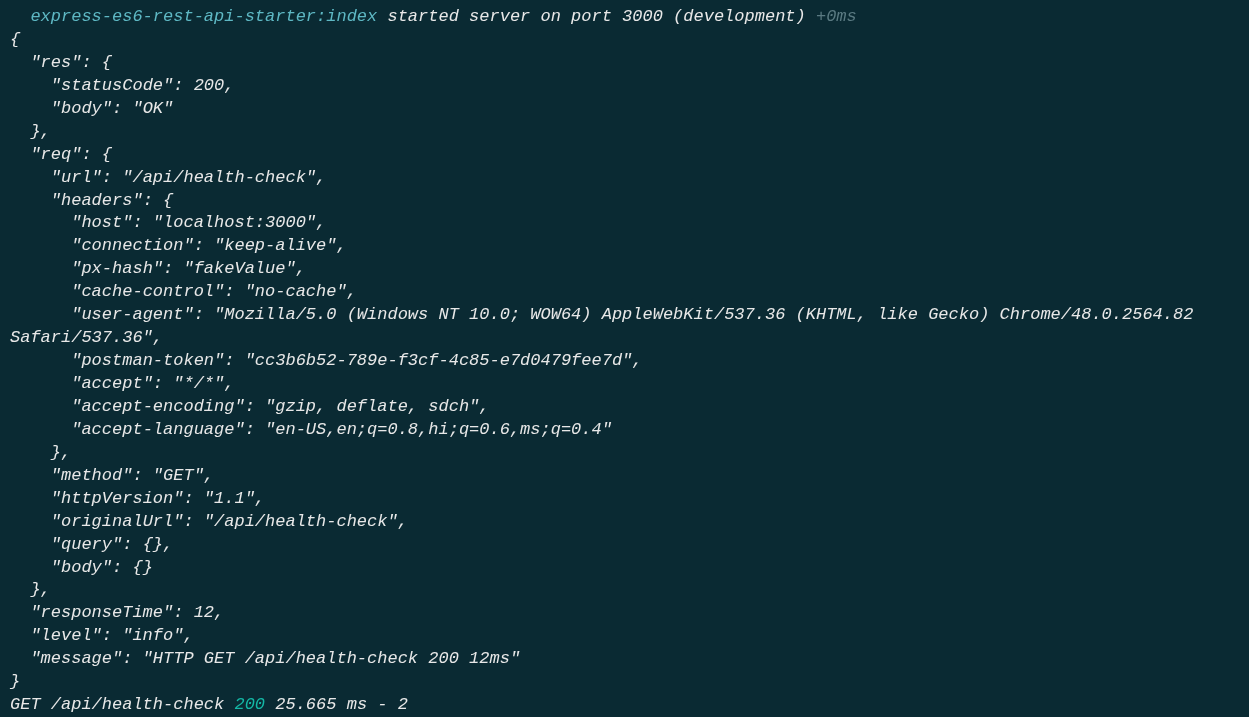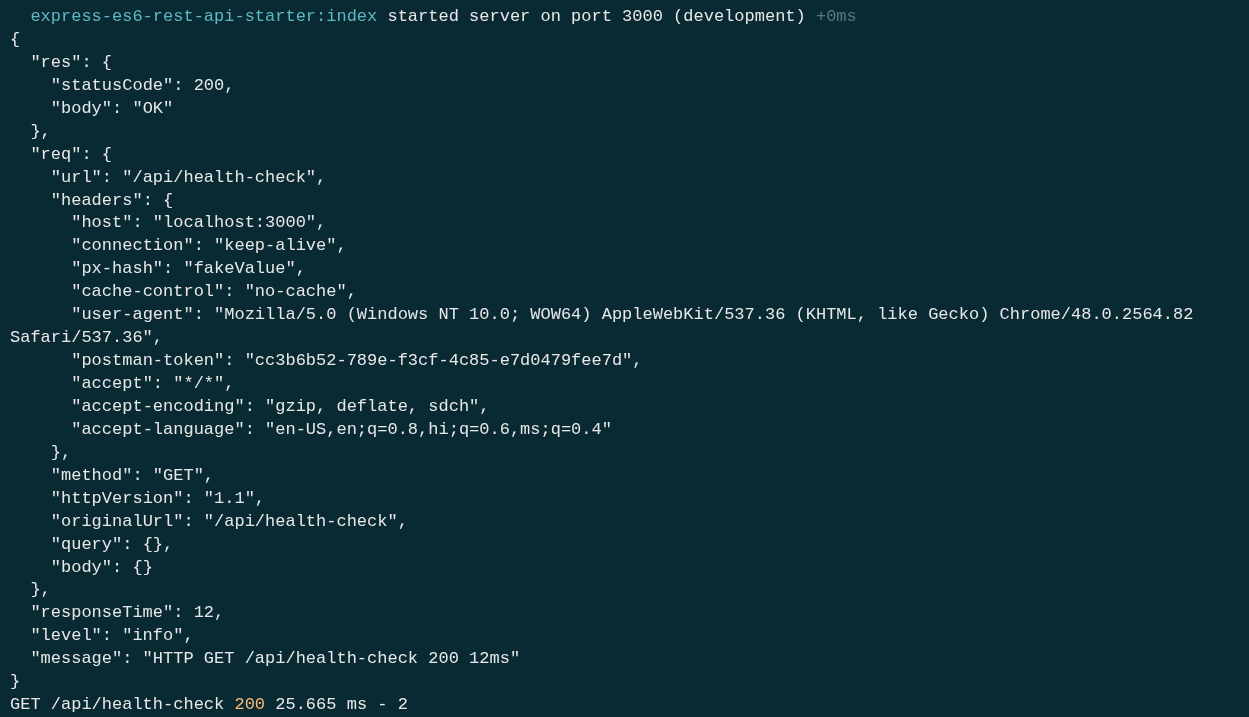--- a/index.html
+++ b/index.html
@@ -1,18 +1,19 @@
 <!DOCTYPE html>
 <html><head>
   <meta charset="utf-8">
   <style>
     * {
       margin: 0;
       padding: 0;
       box-sizing: border-box;
+      font-style: italic;
     }
     body {
       background-color: #0a2a33;
       color: #e8e8e8;
       font-family: 'Consolas', 'Monaco', 'Courier New', monospace;
       font-size: 17px;
       line-height: 1.35;
       padding: 6px 10px;
       white-space: pre-wrap;
       word-wrap: break-word;
@@ -20,21 +21,21 @@
       height: 717px;
       overflow: hidden;
     }
     .namespace {
       color: #5eb8c4;
     }
     .timing {
       color: #5a7a82;
     }
     .status-code {
-      color: #fdba74;
+      color: #14b8a6;
     }
     .log-line {
       display: inline;
     }
   </style>
 </head>
 <body><span><span class="log-line">  <span class="namespace">express-es6-rest-api-starter:index</span> <span>started server on port 3000 (development)</span> <span class="timing">+0ms</span></span>
 <span>{
   "res": {
     "statusCode": 200,

